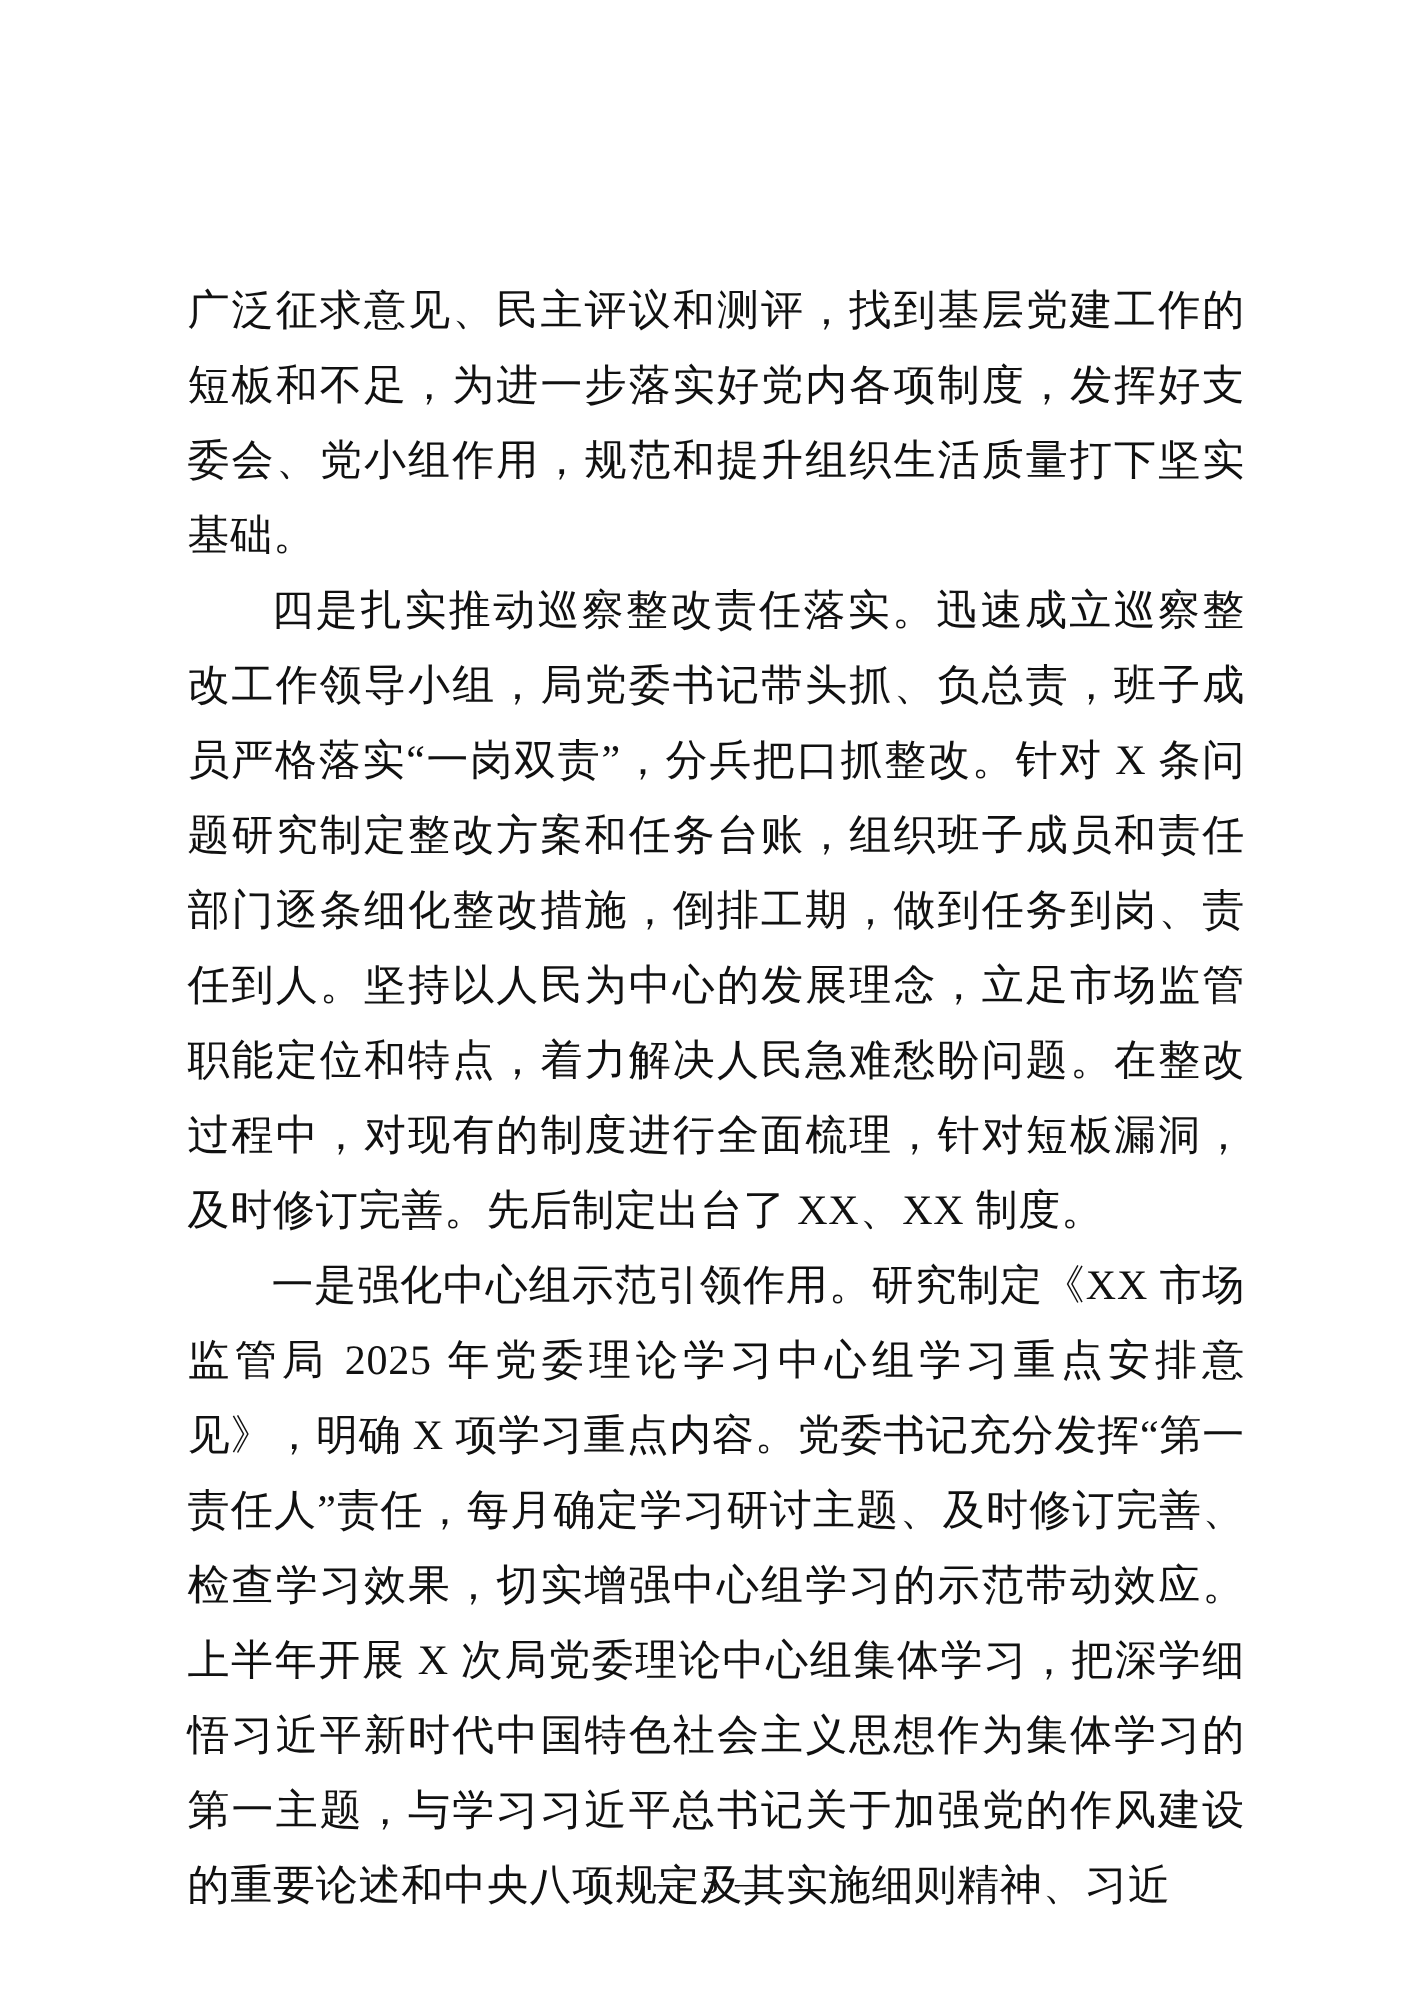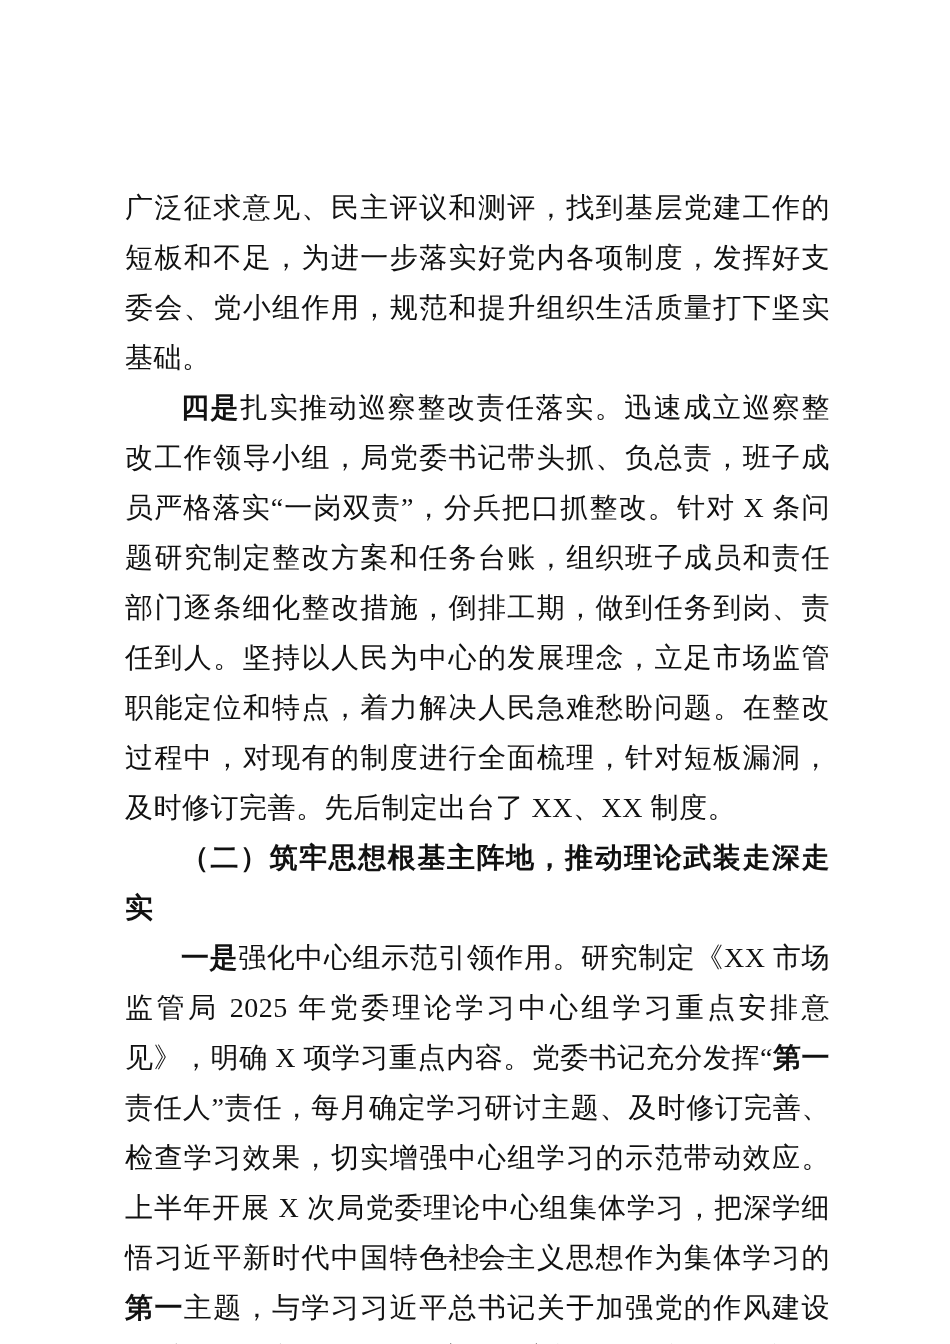--- a/index.html
+++ b/index.html
@@ -30,39 +30,38 @@
     text-justify: inter-ideograph;
     letter-spacing: 0.5px;
   }
   .para.indent {
     text-indent: 2em;
   }
   .para.heading {
     font-weight: bold;
   }
   .bold {
-    font-weight: bold;
+    font-weight: normal;
   }
   .footer {
     position: absolute;
     left: 0;
     bottom: 76px;
     width: 100%;
     text-align: center;
     font-size: 21px;
     letter-spacing: 3px;
     color: #111111;
   }
 </style>
 </head>
 <body>
 
 <div class="page">
   <div class="doc-body" id="doc-body">
       <p class="para"><span>广泛征求意见、民主评议和测评，找到基层党建工作的短板和不足，为进一步落实好党内各项制度，发挥好支委会、党小组作用，规范和提升组织生活质量打下坚实基础。</span></p>
       <p class="para indent"><span class="bold">四是</span><span>扎实推动巡察整改责任落实。迅速成立巡察整改工作领导小组，局党委书记带头抓、负总责，班子成员严格落实“一岗双责”，分兵把口抓整改。针对 X 条问题研究制定整改方案和任务台账，组织班子成员和责任部门逐条细化整改措施，倒排工期，做到任务到岗、责任到人。坚持以人民为中心的发展理念，立足市场监管职能定位和特点，着力解决人民急难愁盼问题。在整改过程中，对现有的制度进行全面梳理，针对短板漏洞，及时修订完善。先后制定出台了 XX、XX 制度。</span></p>
-      <p class="para indent heading"><span class="bold">（二）筑牢思想根基主阵地，推动理论武装走深走实</span></p>
       <p class="para indent"><span class="bold">一是</span><span>强化中心组示范引领作用。研究制定《XX 市场监管局 2025 年党委理论学习中心组学习重点安排意见》，明确 X 项学习重点内容。党委书记充分发挥“</span><span class="bold">第一</span><span>责任人”责任，每月确定学习研讨主题、及时修订完善、检查学习效果，切实增强中心组学习的示范带动效应。上半年开展 X 次局党委理论中心组集体学习，把深学细悟习近平新时代中国特色社会主义思想作为集体学习的</span><span class="bold">第一</span><span>主题，与学习习近平总书记关于加强党的作风建设的重要论述和中央八项规定及其实施细则精神、习近</span></p>
     </div>
   <div class="footer">
     <span>— 3 —</span>
   </div>
 </div>
 
 </body></html>

